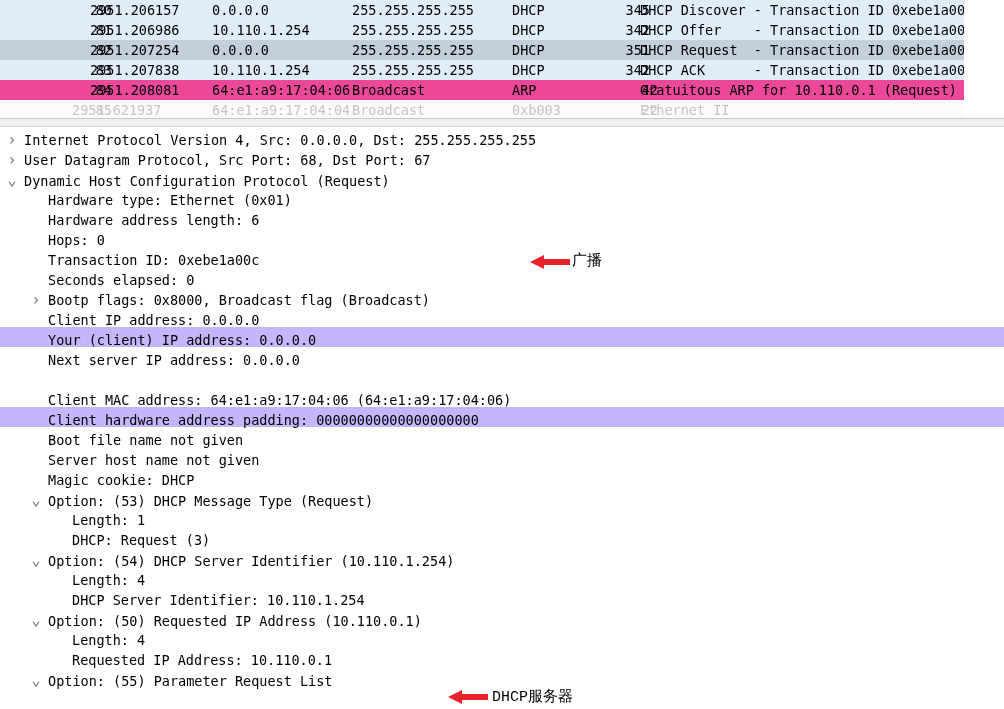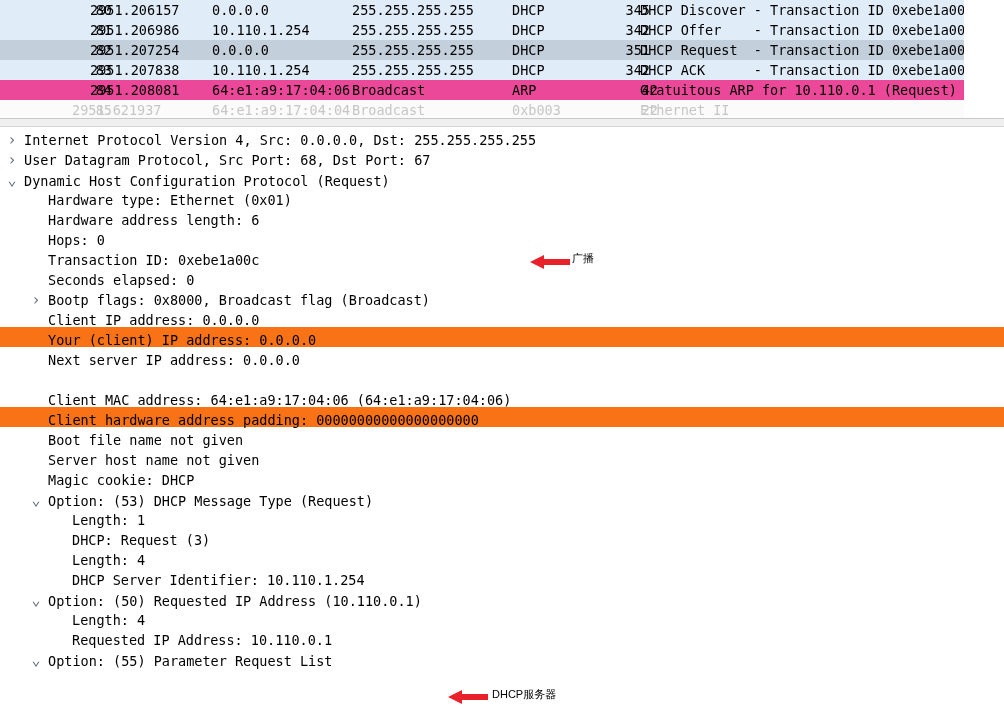--- a/index.html
+++ b/index.html
@@ -29,29 +29,29 @@
   
   #rel-marker{position:absolute;left:8px;top:0;width:14px;height:60px;pointer-events:none;}
   #rel-marker .v{position:absolute;left:4px;top:0;width:2px;height:52px;background:#9fb0c0;}
   #rel-marker .h{position:absolute;left:4px;top:50px;width:13px;height:2px;background:#9fb0c0;}
   #rel-marker .cap{position:absolute;left:0px;top:41px;width:6px;height:2px;background:#9fb0c0;}
   
   #splitter{width:1004px;height:7px;background:#f0f0f0;border-top:1px solid #c8c8c8;border-bottom:1px solid #d5d5d5;}
   
   #detail{position:relative;width:1004px;height:583px;overflow:hidden;background:#ffffff;}
   .drow{position:relative;height:20px;line-height:26px;white-space:pre;}
-  .drow.hl{background:#f97316;}
+  .drow.hl{background:#c4b5fd;}
   .tw{display:inline-block;width:24px;text-align:center;color:#5f6b75;font-size:12px;}
   .tw.blank{color:transparent;}
   .ind0{padding-left:0px;}
   .ind1{padding-left:24px;}
   .ind2{padding-left:48px;}
   .txt{display:inline;}
   
-  .anno{position:absolute;color:#000000;font-family:Liberation Sans, sans-serif;font-size:11px;white-space:nowrap;}
+  .anno{position:absolute;color:#000000;font-family:Liberation Mono, monospace;font-size:15px;white-space:nowrap;}
   .arrow{position:absolute;}
 </style>
 </head>
 <body>
 
 <div id="packet-list">
   <div id="rel-marker">
     <div class="v"></div>
       <div class="cap"></div>
       <div class="h"></div>
@@ -84,20 +84,21 @@
       <div class="drow"><span class="ind1"><span class="tw blank">&nbsp;</span></span><span class="txt">Next server IP address: 0.0.0.0</span></div>
       <div class="drow"><span class="ind1"><span class="tw blank">&nbsp;</span></span></div>
       <div class="drow"><span class="ind1"><span class="tw blank">&nbsp;</span></span><span class="txt">Client MAC address: 64:e1:a9:17:04:06 (64:e1:a9:17:04:06)</span></div>
       <div class="drow hl"><span class="ind1"><span class="tw blank">&nbsp;</span></span><span class="txt">Client hardware address padding: 00000000000000000000</span></div>
       <div class="drow"><span class="ind1"><span class="tw blank">&nbsp;</span></span><span class="txt">Boot file name not given</span></div>
       <div class="drow"><span class="ind1"><span class="tw blank">&nbsp;</span></span><span class="txt">Server host name not given</span></div>
       <div class="drow"><span class="ind1"><span class="tw blank">&nbsp;</span></span><span class="txt">Magic cookie: DHCP</span></div>
       <div class="drow"><span class="ind1"><span class="tw" style="font-size: 15px; vertical-align: 1px;">⌄</span></span><span class="txt">Option: (53) DHCP Message Type (Request)</span></div>
       <div class="drow"><span class="ind2"><span class="tw blank">&nbsp;</span></span><span class="txt">Length: 1</span></div>
       <div class="drow"><span class="ind2"><span class="tw blank">&nbsp;</span></span><span class="txt">DHCP: Request (3)</span></div>
+      <div class="drow"><span class="ind1"><span class="tw" style="font-size: 15px; vertical-align: 1px;">⌄</span></span><span class="txt">Option: (54) DHCP Server Identifier (10.110.1.254)</span></div>
       <div class="drow"><span class="ind2"><span class="tw blank">&nbsp;</span></span><span class="txt">Length: 4</span></div>
       <div class="drow"><span class="ind2"><span class="tw blank">&nbsp;</span></span><span class="txt">DHCP Server Identifier: 10.110.1.254</span></div>
       <div class="drow"><span class="ind1"><span class="tw" style="font-size: 15px; vertical-align: 1px;">⌄</span></span><span class="txt">Option: (50) Requested IP Address (10.110.0.1)</span></div>
       <div class="drow"><span class="ind2"><span class="tw blank">&nbsp;</span></span><span class="txt">Length: 4</span></div>
       <div class="drow"><span class="ind2"><span class="tw blank">&nbsp;</span></span><span class="txt">Requested IP Address: 10.110.0.1</span></div>
       <div class="drow"><span class="ind1"><span class="tw" style="font-size: 15px; vertical-align: 1px;">⌄</span></span><span class="txt">Option: (55) Parameter Request List</span></div>
       <div class="drow"></div>
     </div>
 
   <svg class="arrow" style="left:530px;top:126px;" width="40" height="18" viewBox="0 0 40 18">

